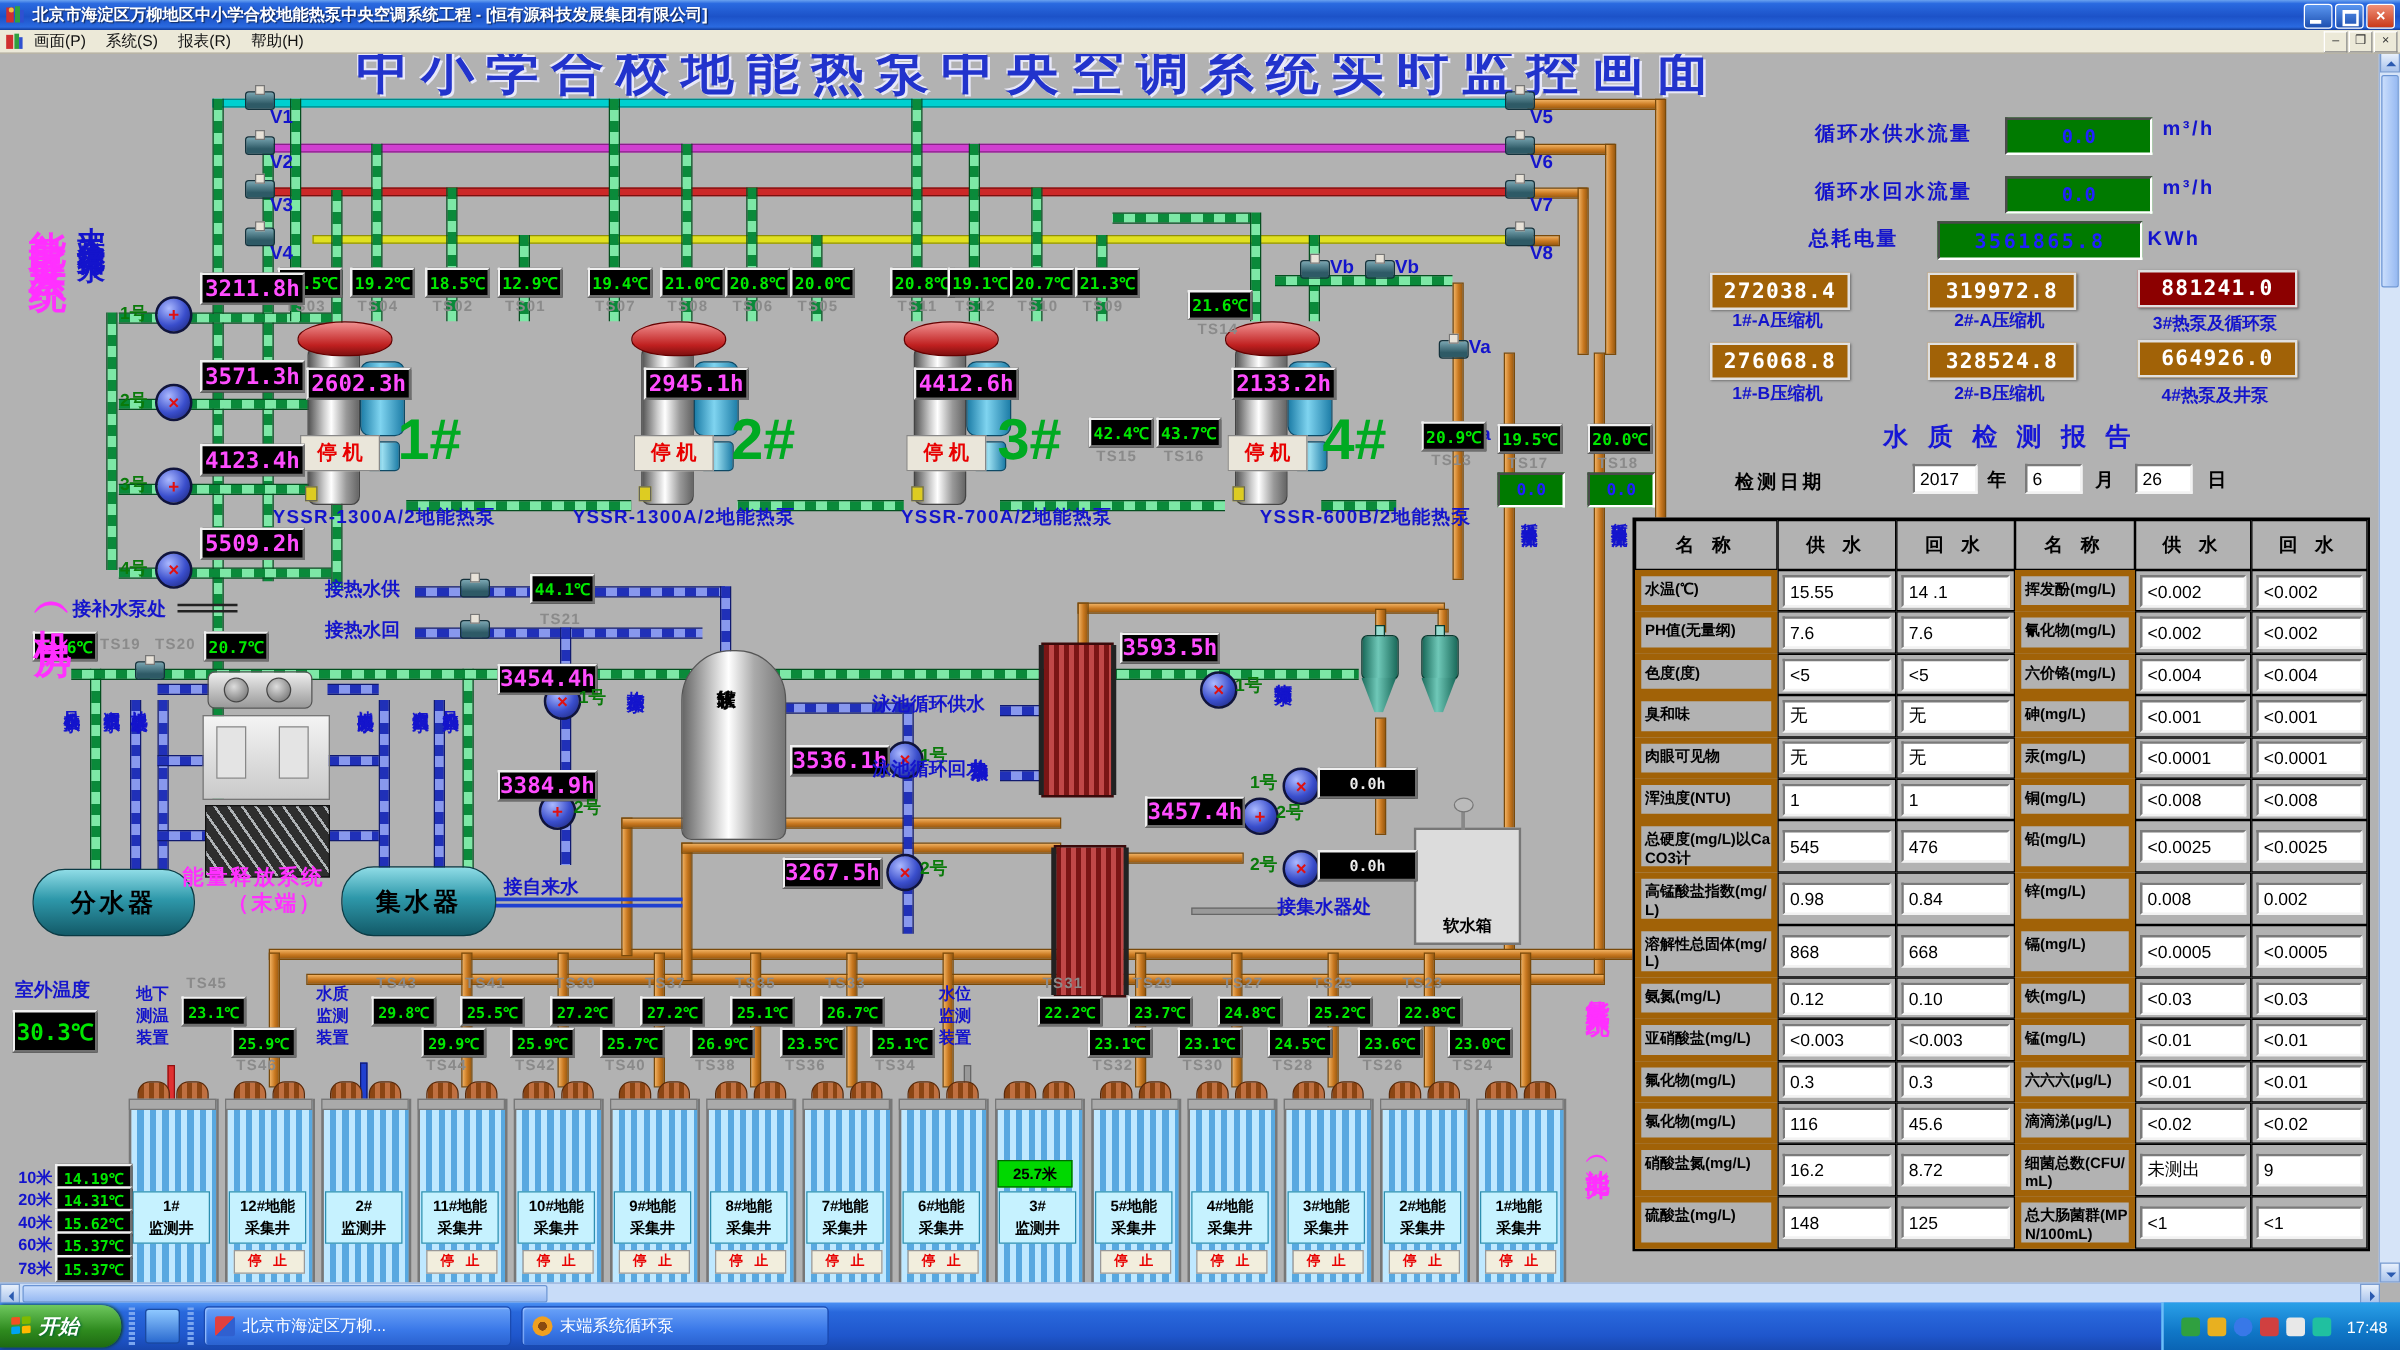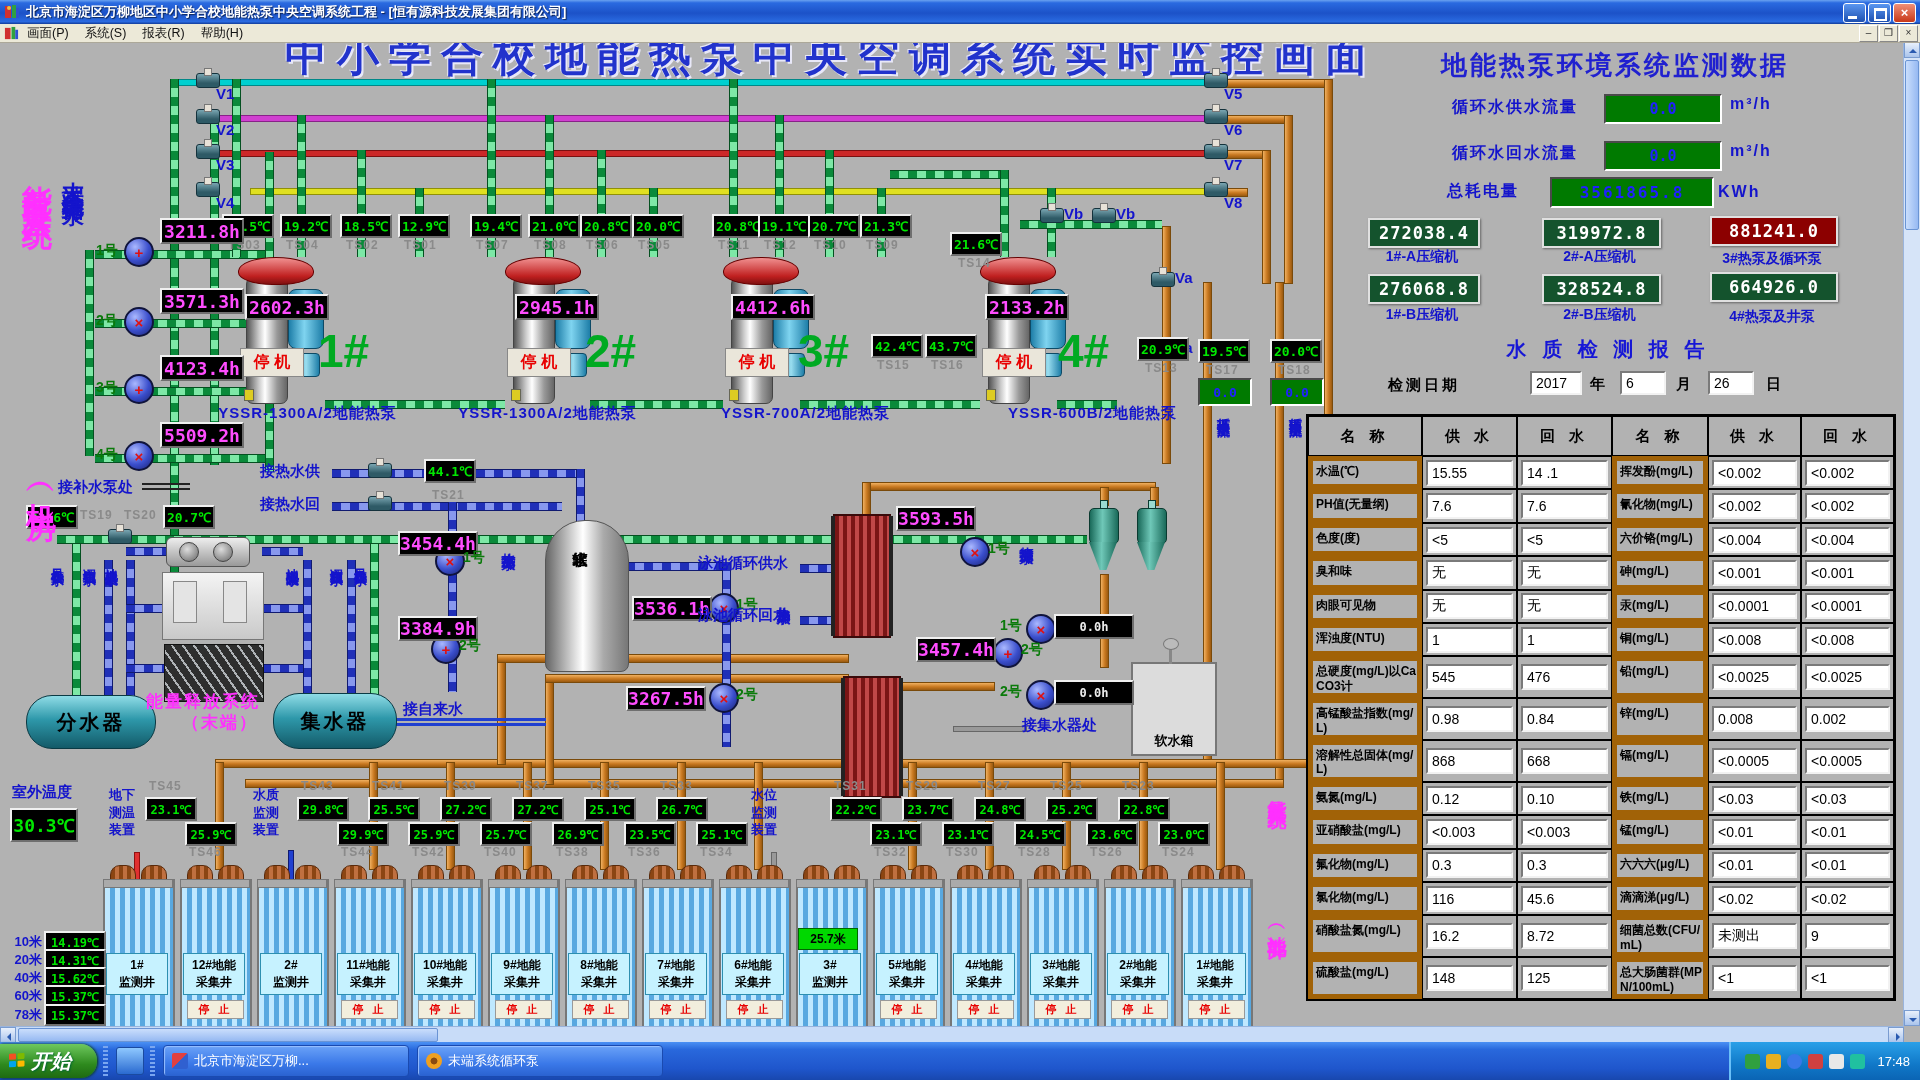--- a/index.html
+++ b/index.html
@@ -95,42 +95,42 @@
   .cyc .stem{position:absolute;left:15px;top:0;width:6px;height:9px;background:#9adbd0;border:1px solid #0a3a30;}
   .fancoil{position:absolute;background:linear-gradient(180deg,#eee,#999);border:1px solid #555;border-radius:6px;z-index:5;}
   .fancoil i{position:absolute;top:4px;width:18px;height:18px;border-radius:50%;background:radial-gradient(circle at 40% 35%,#ddd,#666);border:1px solid #444;}
   .ahu{position:absolute;background:linear-gradient(180deg,#f4f4f4,#c9c9c9);border:1px solid #777;z-index:5;}
   .ahu i{position:absolute;top:8px;width:22px;height:40px;border:1px solid #888;background:#e4e4e4;}
   .floorcoil{position:absolute;background:#2e2e2e;border:1px solid #111;z-index:5;overflow:hidden;}
   .floorcoil:before{content:"";position:absolute;left:-20px;top:-20px;width:160%;height:160%;background:repeating-linear-gradient(55deg,transparent 0 7px,#cfd4d8 7px 9px);opacity:.8;}
   
   .plbl{position:absolute;color:#1414cc;font-weight:bold;font-size:16px;letter-spacing:2px;white-space:nowrap;z-index:7;}
   .ptitle{position:absolute;color:#2020d0;font-weight:bold;font-size:26px;letter-spacing:3px;white-space:nowrap;z-index:7;}
-  .cnt{position:absolute;background:#14532d;color:#fff;border:2px solid #e0e0e0;box-shadow:1px 1px 2px #666;font-family:"DejaVu Sans Mono",monospace;font-weight:bold;font-size:17px;display:flex;align-items:center;justify-content:center;z-index:7;letter-spacing:1px;}
+  .cnt{position:absolute;background:#a16207;color:#fff;border:2px solid #e0e0e0;box-shadow:1px 1px 2px #666;font-family:"DejaVu Sans Mono",monospace;font-weight:bold;font-size:17px;display:flex;align-items:center;justify-content:center;z-index:7;letter-spacing:1px;}
   .cnt.alert{background:#8c0000;}
   .cntlbl{position:absolute;color:#1414cc;font-weight:bold;font-size:14px;text-align:center;z-index:7;white-space:nowrap;}
   .rpt{position:absolute;color:#1616d6;font-weight:bold;font-size:20px;letter-spacing:5px;white-space:nowrap;z-index:7;}
   .blk{position:absolute;color:#000;font-weight:bold;font-size:15px;letter-spacing:3px;white-space:nowrap;z-index:7;}
   .wb{background:#fff;border:2px solid;border-color:#7a7a7a #f2f2f2 #f2f2f2 #7a7a7a;box-sizing:border-box;display:flex;align-items:center;padding-left:4px;font-size:14px;color:#000;z-index:7;}
   .wbabs{position:absolute;}
   .wqt{position:absolute;display:grid;grid-template-columns:114px 95px 95px 96px 93px 93px;grid-template-rows:40px repeat(15,1fr);border:2px solid #000;z-index:7;background:#b2b2b2;}
   .wqt .hc{border:1px solid #000;display:flex;align-items:center;justify-content:center;font-weight:bold;font-size:15px;letter-spacing:5px;}
   .wqt .lc{border:5px solid #a16207;font-weight:bold;font-size:12px;line-height:1.2;padding:3px 1px 0 3px;word-break:break-all;}
   .wqt .vc{border:1px solid #000;display:flex;align-items:center;padding:0 3px;}
   .wqt .vc .wb{width:100%;height:26px;}
   
   .vscroll{position:absolute;right:0;top:42px;width:16px;height:984px;background:#d6e4f8;border-left:1px solid #9ab4dc;z-index:40;}
   .hscroll{position:absolute;left:0;top:1026px;width:1904px;height:16px;background:#c8dcf8;border-top:1px solid #9ab4dc;z-index:40;}
   .sbtn{position:absolute;width:16px;height:16px;background:linear-gradient(180deg,#e8f0fc,#aac4ec);border:1px solid #7a9cd0;box-sizing:border-box;}
   .sarrow{position:absolute;left:4px;top:5px;width:0;height:0;border:4px solid transparent;}
   .thumb{position:absolute;background:linear-gradient(90deg,#cadefc,#96b9f2);border:1px solid #6a94d4;border-radius:2px;box-sizing:border-box;}
   .thumbh{background:linear-gradient(180deg,#cadefc,#96b9f2);}
   
   #taskbar{position:absolute;left:0;top:1042px;width:1920px;height:38px;background:linear-gradient(180deg,#4a90f4 0%,#2968dc 20%,#1f56cc 70%,#1847ae 100%);z-index:60;display:flex;align-items:center;}
-  #startbtn{width:97px;height:34px;margin-top:0;border-radius:0 16px 16px 0;background:linear-gradient(180deg,#6ec85e,#2e8a1e 60%,#1e6a12);display:flex;align-items:center;color:#fff;font-weight:bold;font-style:italic;font-size:20px;box-shadow:1px 0 3px #0a3a06;padding-left:8px;box-sizing:border-box;gap:5px;text-shadow:1px 1px 2px #063;}
+  #startbtn{width:97px;height:34px;margin-top:0;border-radius:0 16px 16px 0;background:linear-gradient(180deg,#6ec85e,#2e8a1e 60%,#1e6a12);display:flex;align-items:center;color:#fff;font-weight:bold;font-style:italic;font-size:16px;box-shadow:1px 0 3px #0a3a06;padding-left:8px;box-sizing:border-box;gap:5px;text-shadow:1px 1px 2px #063;}
   .ql{width:26px;height:26px;margin-left:8px;border-radius:3px;background:linear-gradient(180deg,#8ec8ff,#2a6ad0);border:1px solid #1a4aa0;}
   .qsep{width:5px;height:30px;margin-left:6px;background:repeating-linear-gradient(180deg,#7aa6f0 0 2px,transparent 2px 4px);}
   .tbtn{height:30px;width:228px;margin-left:8px;border-radius:4px;background:linear-gradient(180deg,#6aa2f8,#3a78e8 60%,#2a62d0);border:1px solid #1a4ab0;display:flex;align-items:center;color:#fff;font-size:13px;padding:0 8px;gap:6px;white-space:nowrap;overflow:hidden;box-shadow:inset 1px 1px 1px #9ac0ff;}
   .tico{width:16px;height:16px;flex:none;border-radius:2px;}
   #tray{position:absolute;right:0;top:0;height:38px;background:linear-gradient(180deg,#2aa0e8,#1078c8 60%,#0a64b4);display:flex;align-items:center;padding:0 10px 0 14px;gap:6px;border-left:2px solid #6ac0f8;}
   .trico{width:15px;height:15px;border-radius:3px;}
   #clock{color:#fff;font-size:13px;margin-left:6px;white-space:nowrap;}
 </style>
 </head>
 <body>
@@ -172,21 +172,20 @@
       <div class="mdib">–</div>
       <div class="mdib">❒</div>
       <div class="mdib">×</div>
     </div>
   </div>
 
   <div id="cv">
 
     <div class="banner" style="left:285px;top:-14px;">中小学合校地能热泵中央空调系统实时监控画面</div>
 
-    <div class="ptitle" style="left:1385px;top:6px;width:460px;text-align:center;">地能热泵环境系统监测数据</div>
 
     <div class="plbl" style="left:1452px;top:55px;">循环水供水流量</div>
     <div class="greenled" style="left:1604px;top:52px;width:114px;height:26px;font-size:15px;">0.0</div>
     <div class="plbl" style="left:1730px;top:53px;">m³/h</div>
 
     <div class="plbl" style="left:1452px;top:101px;">循环水回水流量</div>
     <div class="greenled" style="left:1604px;top:99px;width:114px;height:26px;font-size:15px;">0.0</div>
     <div class="plbl" style="left:1730px;top:100px;">m³/h</div>
 
     <div class="plbl" style="left:1447px;top:139px;">总耗电量</div>

